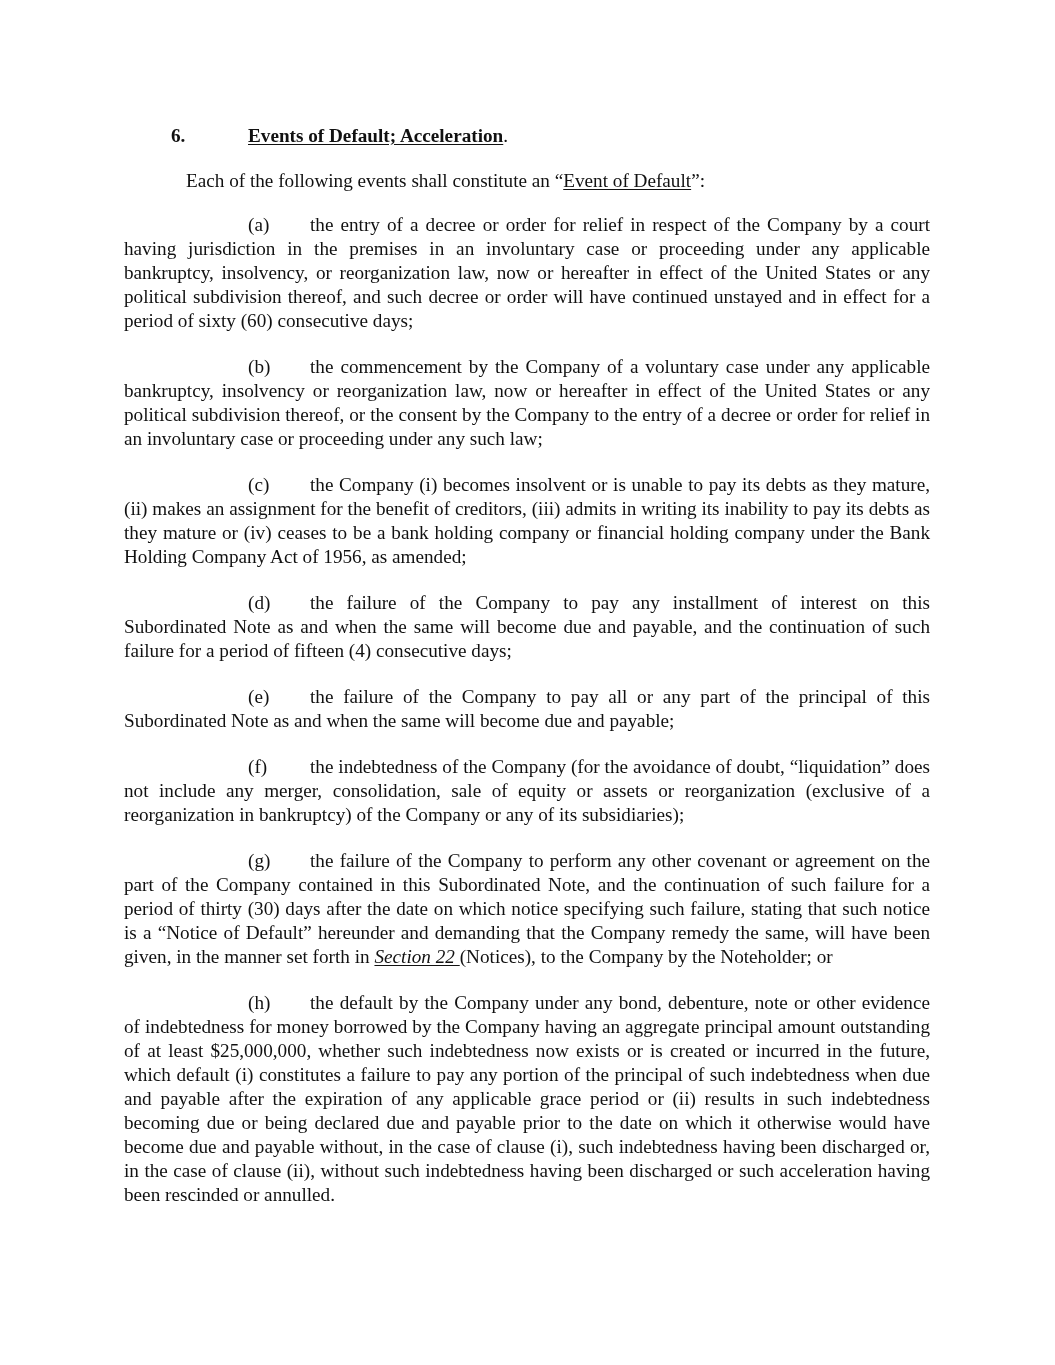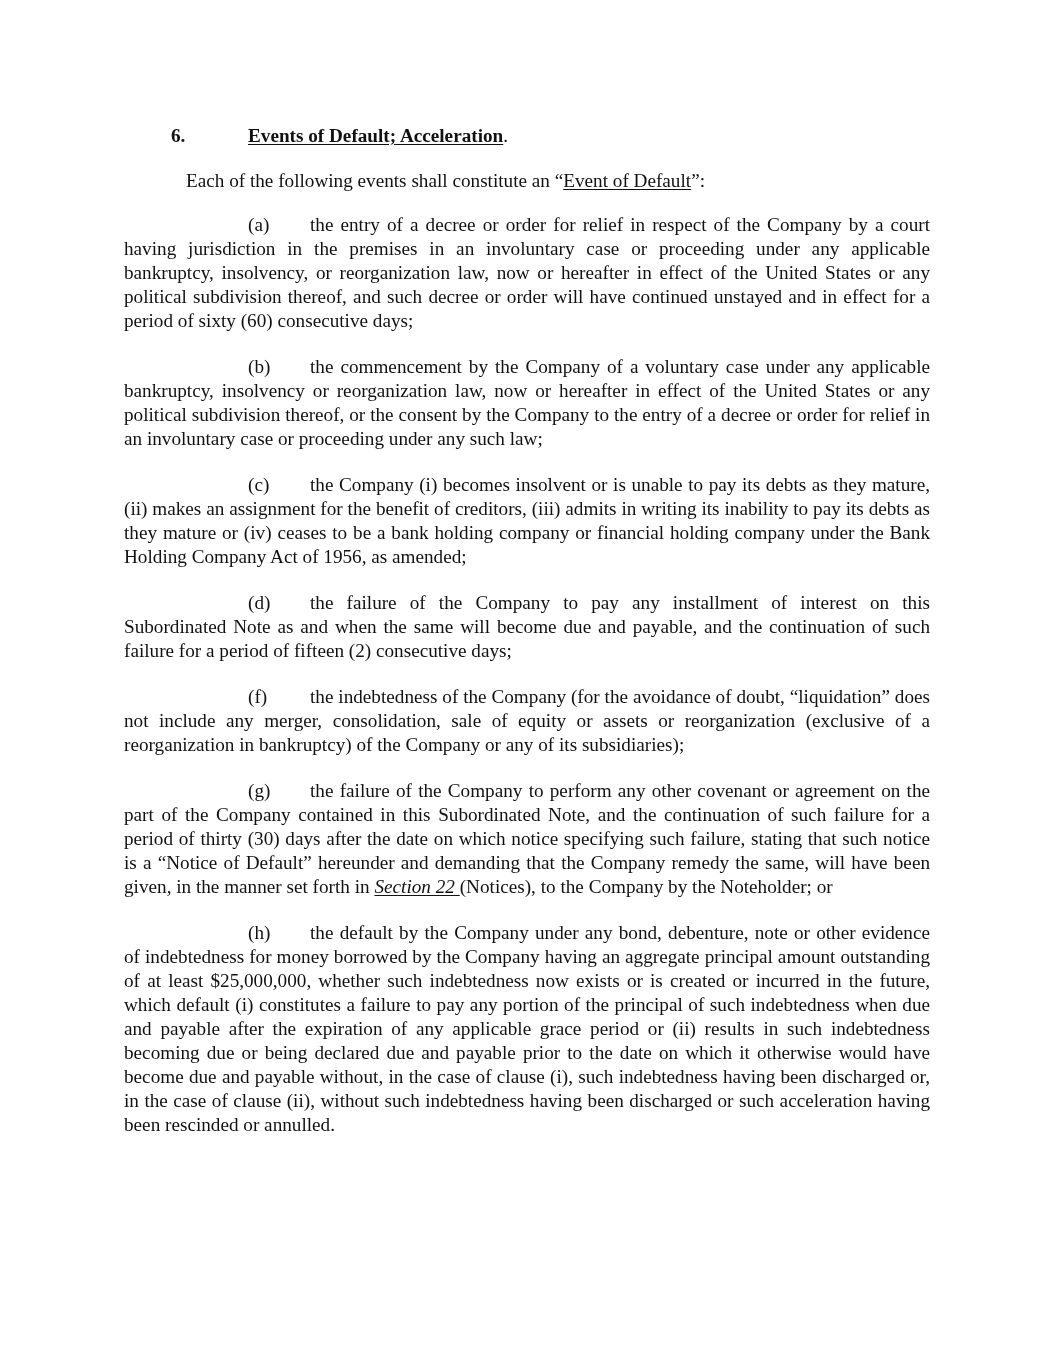--- a/index.html
+++ b/index.html
@@ -70,22 +70,23 @@
   </div>
 
   <p class="intro"><span>Each of the following events shall constitute an “</span><u>Event of Default</u><span>”:</span></p>
 
   <p class="clause"><span class="label">(a)</span><span>the entry of a decree or order for relief in respect of the Company by a court having jurisdiction in the premises in an involuntary case or proceeding under any applicable bankruptcy, insolvency, or reorganization law, now or hereafter in effect of the United States or any political subdivision thereof, and such decree or order will have continued unstayed and in effect for a period of sixty (60) consecutive days;</span></p>
 
   <p class="clause"><span class="label">(b)</span><span>the commencement by the Company of a voluntary case under any applicable bankruptcy, insolvency or reorganization law, now or hereafter in effect of the United States or any political subdivision thereof, or the consent by the Company to the entry of a decree or order for relief in an involuntary case or proceeding under any such law;</span></p>
 
   <p class="clause"><span class="label">(c)</span><span>the Company (i) becomes insolvent or is unable to pay its debts as they mature, (ii) makes an assignment for the benefit of creditors, (iii) admits in writing its inability to pay its debts as they mature or (iv) ceases to be a bank holding company or financial holding company under the Bank Holding Company Act of 1956, as amended;</span></p>
 
-  <p class="clause"><span class="label">(d)</span><span>the failure of the Company to pay any installment of interest on this Subordinated Note as and when the same will become due and payable, and the continuation of such failure for a period of fifteen (2) consecutive days;</span></p>
+  <p class="clause"><span class="label">(d)</span><span>the failure of the Company to pay any installment of interest on this Subordinated Note as and when the same will become due and payable, and the continuation of such failure for a period of fifteen (4) consecutive days;</span></p>
 
+  <p class="clause"><span class="label">(e)</span><span>the failure of the Company to pay all or any part of the principal of this Subordinated Note as and when the same will become due and payable;</span></p>
 
   <p class="clause"><span class="label">(f)</span><span>the indebtedness of the Company (for the avoidance of doubt, “liquidation” does not include any merger, consolidation, sale of equity or assets or reorganization (exclusive of a reorganization in bankruptcy) of the Company or any of its subsidiaries);</span></p>
 
   <p class="clause"><span class="label">(g)</span><span>the failure of the Company to perform any other covenant or agreement on the part of the Company contained in this Subordinated Note, and the continuation of such failure for a period of thirty (30) days after the date on which notice specifying such failure, stating that such notice is a “Notice of Default” hereunder and demanding that the Company remedy the same, will have been given, in the manner set forth in </span><u>Section 22 </u><span>(Notices), to the Company by the Noteholder; or</span></p>
 
   <p class="clause"><span class="label">(h)</span><span>the default by the Company under any bond, debenture, note or other evidence of indebtedness for money borrowed by the Company having an aggregate principal amount outstanding of at least $25,000,000, whether such indebtedness now exists or is created or incurred in the future, which default (i) constitutes a failure to pay any portion of the principal of such indebtedness when due and payable after the expiration of any applicable grace period or (ii) results in such indebtedness becoming due or being declared due and payable prior to the date on which it otherwise would have become due and payable without, in the case of clause (i), such indebtedness having been discharged or, in the case of clause (ii), without such indebtedness having been discharged or such acceleration having been rescinded or annulled.</span></p>
 
 </div>
 
 </body></html>

